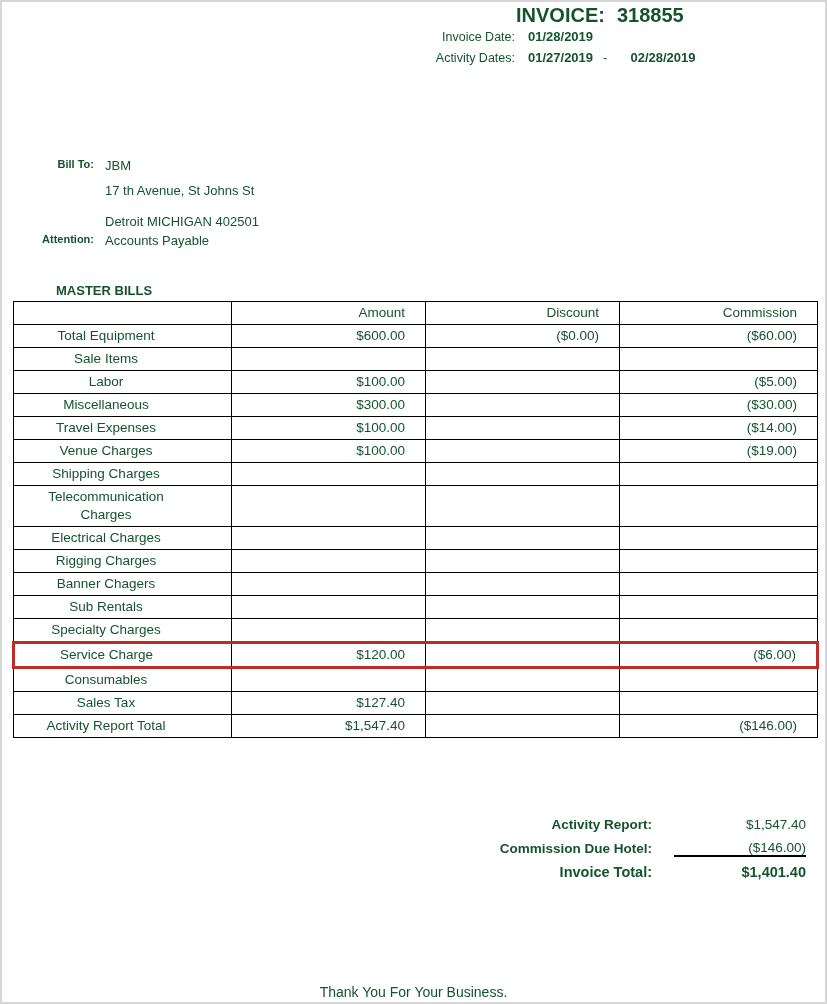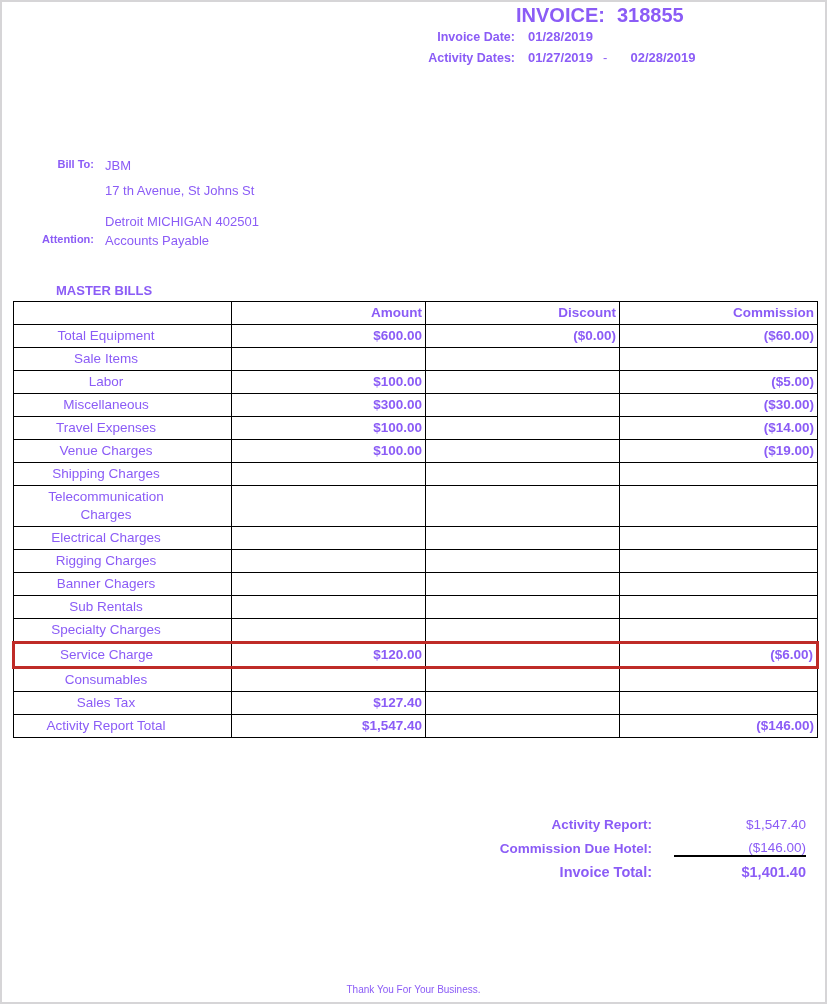--- a/index.html
+++ b/index.html
@@ -4,21 +4,21 @@
 <style>
   html, body { margin: 0; padding: 0; background: #fff; }
   .page {
     position: relative;
     width: 827px;
     height: 1004px;
     box-sizing: border-box;
     background: #ffffff;
     border: 2px solid #d6d5d7;
     font-family: "Liberation Sans", "DejaVu Sans", sans-serif;
-    color: #8b5cf6;
+    color: #14532d;
     overflow: hidden;
   }
 
   
   .title {
     position: absolute;
     top: 2px;
     left: 514px;
     font-size: 20px;
     font-weight: bold;
@@ -26,21 +26,21 @@
   }
   .title .num { margin-left: 12px; }
 
   .hdr-row {
     position: absolute;
     left: 300px;
     display: flex;
     align-items: baseline;
     white-space: nowrap;
   }
-  .hdr-label { width: 213px; text-align: right; font-weight: bold; font-size: 12.5px; }
+  .hdr-label { width: 213px; text-align: right; font-weight: normal; font-size: 12.5px; }
   .hdr-value { margin-left: 13px; font-size: 13px; font-weight: bold; }
   .hdr-sep { margin: 0 10px; font-size: 13px; }
 
   
   .bt-row { position: absolute; left: 0; display: flex; align-items: flex-start; }
   .bt-label { width: 92px; text-align: right; font-weight: bold; font-size: 11px; }
   .bt-value { margin-left: 11px; font-size: 13px; }
 
   
   .section-title { position: absolute; left: 14px; top: 281px; font-weight: bold; font-size: 13px; padding-left: 40px; }
@@ -56,36 +56,36 @@
   .bills th, .bills td {
     border: 1px solid #000;
     height: 22px;
     padding: 0;
     font-weight: normal;
     vertical-align: middle;
     line-height: 1.3;
     overflow: hidden;
   }
   .bills .cell-label { text-align: center; padding-left: 15px; padding-right: 48px; }
-  .bills .cell-val { text-align: right; padding-right: 3px; font-weight: bold; }
+  .bills .cell-val { text-align: right; padding-right: 20px; }
   .bills tr.tall td { height: 40px; }
   .bills tr.highlight td { border-top: 3px solid var(--hl, #bf2b27); border-bottom: 3px solid var(--hl, #bf2b27); }
   .bills tr.highlight td:first-child { border-left: 3px solid var(--hl, #bf2b27); }
   .bills tr.highlight td:last-child { border-right: 3px solid var(--hl, #bf2b27); }
 
   
   .summary { position: absolute; top: 810px; right: 19px; }
   .sum-row { display: flex; justify-content: flex-end; align-items: center; height: 24px; }
   .sum-label { font-weight: bold; font-size: 13.5px; text-align: right; white-space: nowrap; }
   .sum-value { width: 132px; text-align: right; font-size: 13.5px; margin-left: 22px; }
   .sum-value.underline { border-bottom: 2px solid #000; }
   .sum-row.total .sum-label, .sum-row.total .sum-value { font-weight: bold; font-size: 14.5px; }
 
   
-  .footer { position: absolute; left: 0; right: 0; top: 982px; text-align: center; font-size: 10px; }
+  .footer { position: absolute; left: 0; right: 0; top: 982px; text-align: center; font-size: 14px; }
 </style>
 </head>
 <body>
 
 <div class="page">
 
   <div class="title">
     <span>INVOICE:</span><span class="num">318855</span>
   </div>
 

